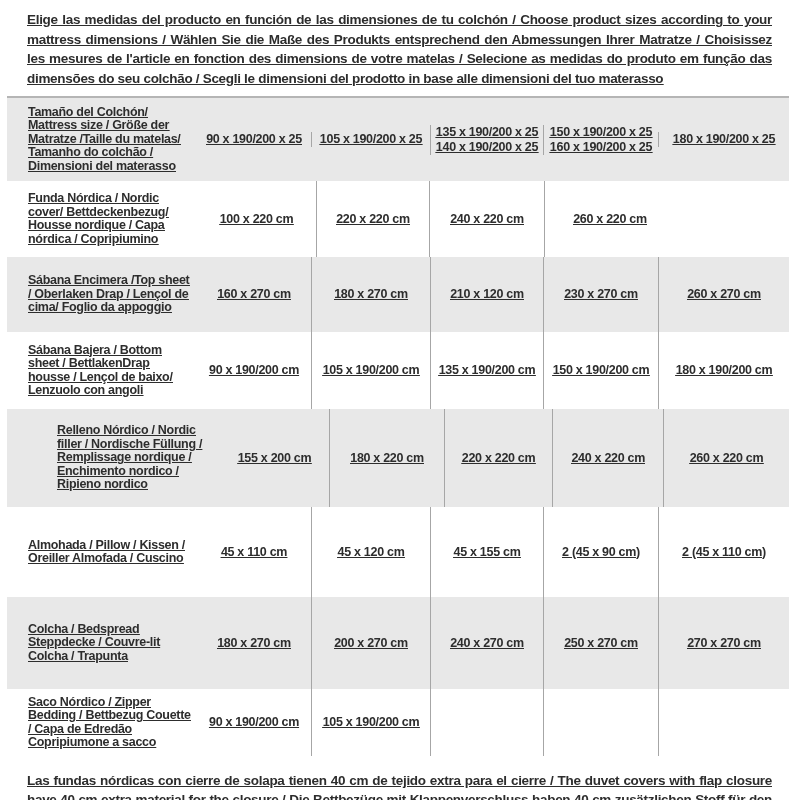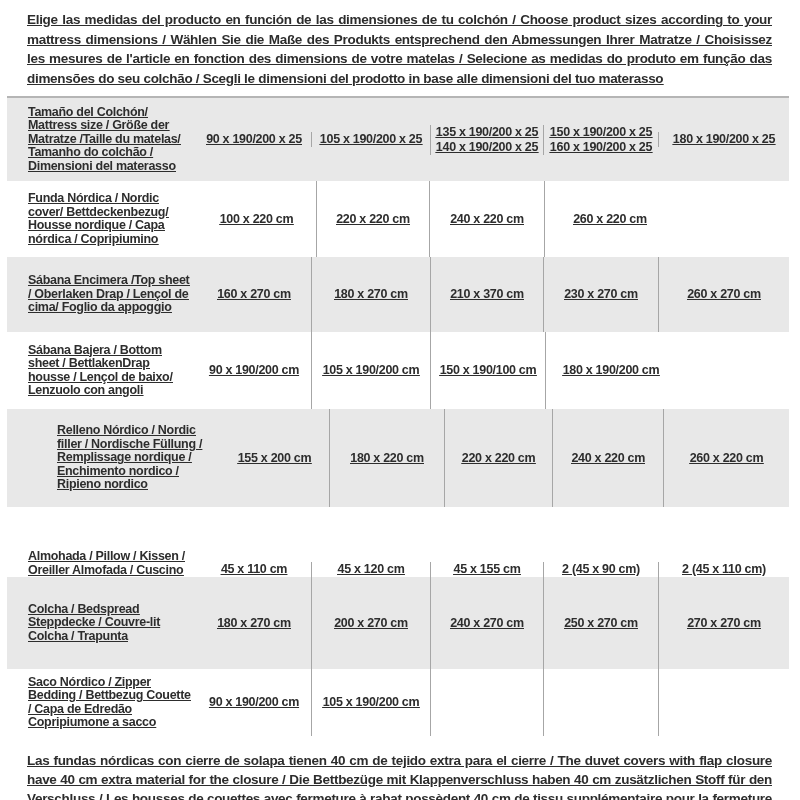--- a/index.html
+++ b/index.html
@@ -31,21 +31,21 @@
     width:782px;
     border-top:2px solid var(--table-top);
   }
   .row{display:flex;background:var(--row-base);}
   .row.alt{background:var(--row-alt);}
   .row:nth-child(1){height:83px;align-items:center;}
   .row:nth-child(2){height:76px;}
   .row:nth-child(3){height:75px;}
   .row:nth-child(4){height:77px;}
   .row:nth-child(5){height:98px;padding-left:29px;}
-  .row:nth-child(6){height:70px;align-items:flex-end;}
+  .row:nth-child(6){height:90px;}
   .row:nth-child(7){height:92px;}
   .row:nth-child(8){height:67px;}
   .cell{
     display:flex;align-items:center;
     font-weight:700;
     letter-spacing:-0.3px;
     font-size:12.5px;
   }
   .cell.label{
     width:190px;
@@ -99,30 +99,31 @@
     <div class="cell val v2">100 x 220 cm</div>
     <div class="cell val v3">220 x 220 cm</div>
     <div class="cell val v4">240 x 220 cm</div>
     <div class="cell val v5">260 x 220 cm</div>
   </div>
 
   <div class="row alt">
     <div class="cell label">Sábana Encimera /Top sheet / Oberlaken Drap / Lençol de cima/ Foglio da appoggio</div>
     <div class="cell val v1">160 x 270 cm</div>
     <div class="cell val v2">180 x 270 cm</div>
-    <div class="cell val v3">210 x 370 cm</div>
+    <div class="cell val v3">210 x 120 cm</div>
     <div class="cell val v4">230 x 270 cm</div>
     <div class="cell val v5">260 x 270 cm</div>
   </div>
 
   <div class="row">
     <div class="cell label">Sábana Bajera / Bottom sheet / BettlakenDrap housse / Lençol de baixo/ Lenzuolo con angoli</div>
     <div class="cell val v1">90 x 190/200 cm</div>
     <div class="cell val v2">105 x 190/200 cm</div>
-    <div class="cell val v4">150 x 190/100 cm</div>
+    <div class="cell val v3">135 x 190/200 cm</div>
+    <div class="cell val v4">150 x 190/200 cm</div>
     <div class="cell val v5">180 x 190/200 cm</div>
   </div>
 
   <div class="row alt">
     <div class="cell label">Relleno Nórdico / Nordic filler / Nordische Füllung / Remplissage nordique / Enchimento nordico / Ripieno nordico</div>
     <div class="cell val v1">155 x 200 cm</div>
     <div class="cell val v2">180 x 220 cm</div>
     <div class="cell val v3">220 x 220 cm</div>
     <div class="cell val v4">240 x 220 cm</div>
     <div class="cell val v5">260 x 220 cm</div>

